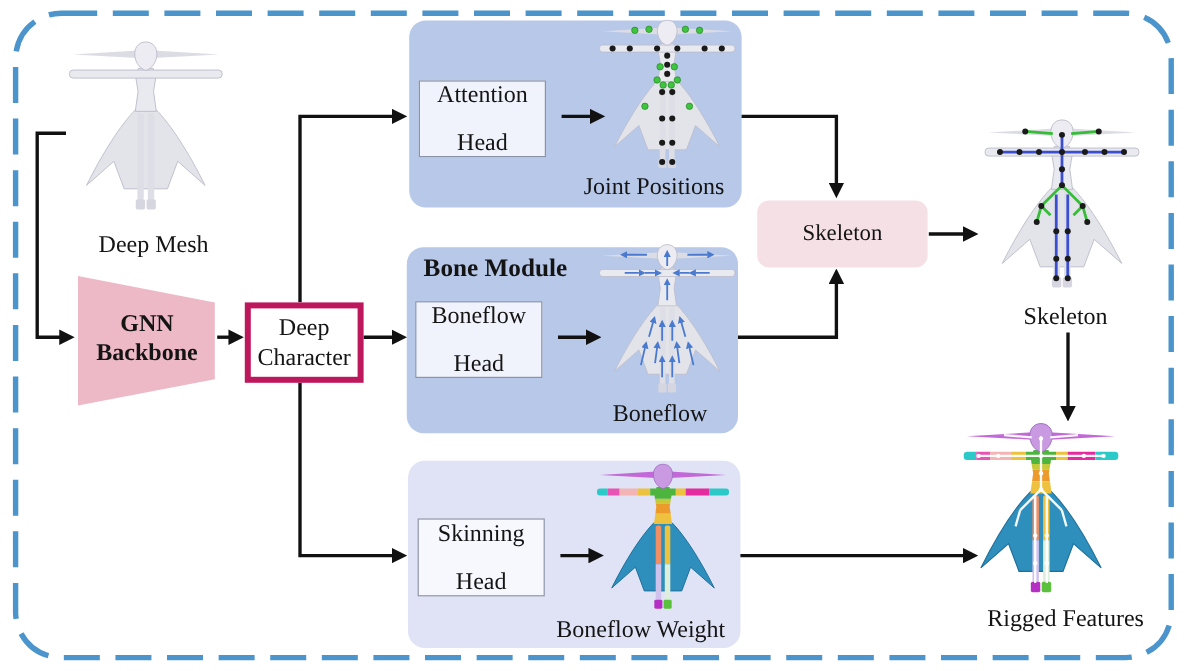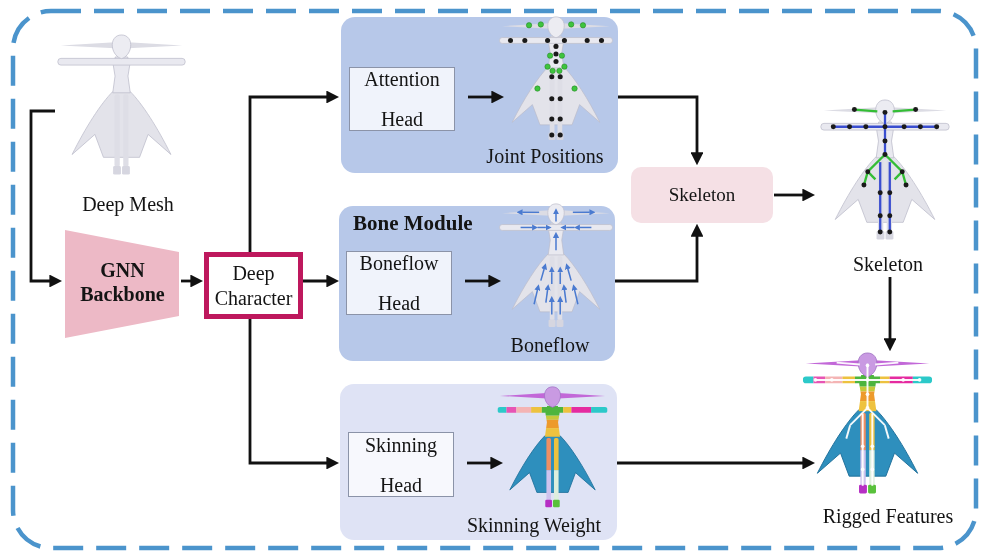--- a/index.html
+++ b/index.html
@@ -243,21 +243,21 @@
     <div>Head</div>
   </div>
   <svg class="abs" style="left:465px;top:452px;z-index:3" width="40" height="22">
     <path d="M2,11 H26" fill="none" stroke="#111" stroke-width="2.8" marker-end="url(#arr)"></path>
   </svg>
   <div class="fig" style="left:495px;top:386px;width:115px;height:132px">
     <svg viewBox="0 0 140 160" width="100%" height="100%" preserveAspectRatio="none">
       <use href="#g-colored"></use>
     </svg>
   </div>
-  <div class="lbl" style="left:444px;top:514px;width:180px">Skinning Weight</div>
+  <div class="lbl" style="left:444px;top:514px;width:180px">Boneflow Weight</div>
 
   <div class="pinkbox" style="left:631px;top:167px;width:142px;height:56px">
     <div>Skeleton</div>
   </div>
 
   <div class="fig" style="left:818px;top:99px;width:134px;height:153px">
     <svg viewBox="0 0 140 160" width="100%" height="100%" preserveAspectRatio="none">
       <use href="#g-gray"></use>
       <g fill="none" stroke="#3a4ecf" stroke-width="2.4">
         <path d="M16,29 H124"></path>

